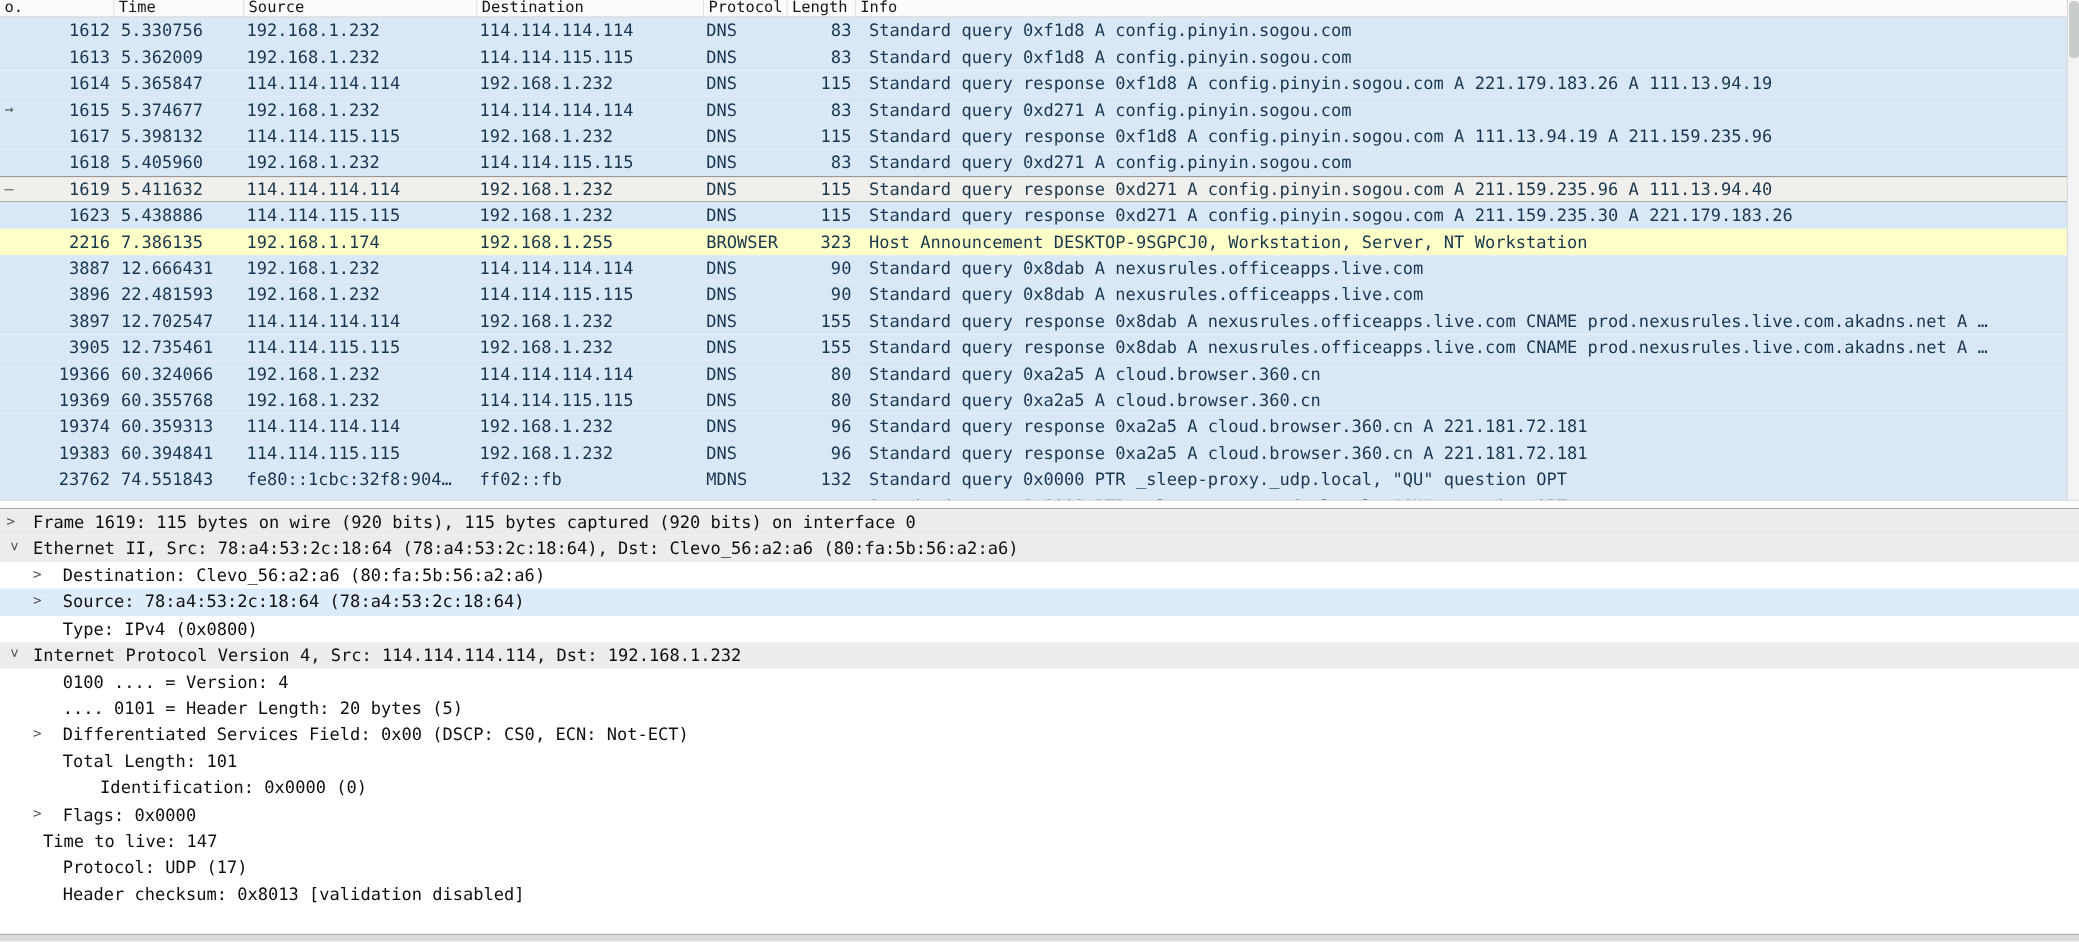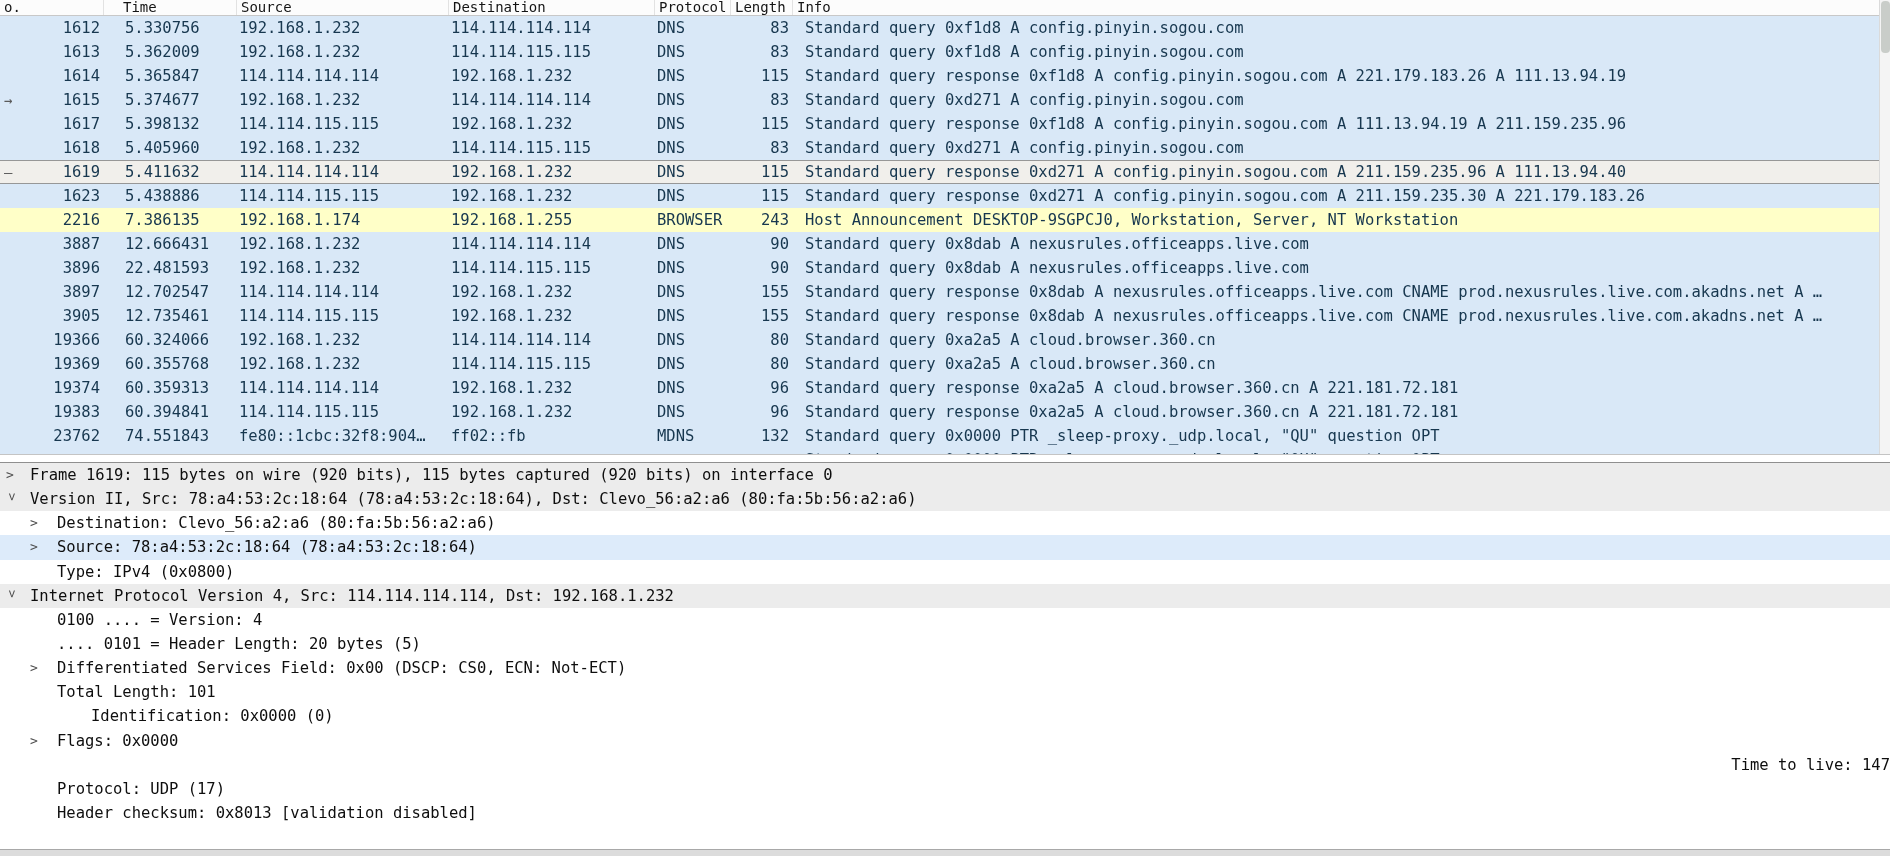--- a/index.html
+++ b/index.html
@@ -19,21 +19,21 @@
   .plist-header .c-info { border-right: none; }
 
   .prow { display: flex; height: 24px; line-height: 24px; font-size: 15.5px;
           background: var(--row-blue); color: var(--row-fg); white-space: pre; }
   .prow.browser { background: var(--row-yellow); }
   .prow.sel { background: var(--row-selected); border-top: 1px solid #979797;
               border-bottom: 1px solid #979797; line-height: 22px; }
 
   .cell { overflow: hidden; flex: none; }
   .c-no    { width: 104px; text-align: right; padding-right: 4px; position: relative; }
-  .c-time  { width: 118px; padding-left: 6px; margin-left: 15px; }
+  .c-time  { width: 118px; padding-left: 6px; }
   .c-src   { width: 212px; padding-left: 2px; }
   .c-dst   { width: 206px; padding-left: 2px; }
   .c-proto { width: 76px;  padding-left: 2px; }
   .c-len   { width: 62px;  text-align: right; padding-right: 4px; }
   .c-info  { flex: 1; padding-left: 12px; }
   .prow .c-info { padding-left: 12px; }
 
   .marker { position: absolute; left: 4px; top: 0; font-size: 14px; color: #5a5a5a; }
 
   .plist-partial { height: 7px; overflow: hidden; }
@@ -67,21 +67,21 @@
     <div class="plist-header" id="plist-header"><div class="hcell cell c-no">o.</div><div class="hcell cell c-time">Time</div><div class="hcell cell c-src">Source</div><div class="hcell cell c-dst">Destination</div><div class="hcell cell c-proto">Protocol</div><div class="hcell cell c-len">Length</div><div class="hcell cell c-info">Info</div></div>
     <div id="plist-rows">
         <div class="prow"><div class="cell c-no">1612</div><div class="cell c-time">5.330756</div><div class="cell c-src">192.168.1.232</div><div class="cell c-dst">114.114.114.114</div><div class="cell c-proto">DNS</div><div class="cell c-len">83</div><div class="cell c-info">Standard query 0xf1d8 A config.pinyin.sogou.com</div></div>
         <div class="prow"><div class="cell c-no">1613</div><div class="cell c-time">5.362009</div><div class="cell c-src">192.168.1.232</div><div class="cell c-dst">114.114.115.115</div><div class="cell c-proto">DNS</div><div class="cell c-len">83</div><div class="cell c-info">Standard query 0xf1d8 A config.pinyin.sogou.com</div></div>
         <div class="prow"><div class="cell c-no">1614</div><div class="cell c-time">5.365847</div><div class="cell c-src">114.114.114.114</div><div class="cell c-dst">192.168.1.232</div><div class="cell c-proto">DNS</div><div class="cell c-len">115</div><div class="cell c-info">Standard query response 0xf1d8 A config.pinyin.sogou.com A 221.179.183.26 A 111.13.94.19</div></div>
         <div class="prow"><div class="cell c-no">1615<span class="marker">→</span></div><div class="cell c-time">5.374677</div><div class="cell c-src">192.168.1.232</div><div class="cell c-dst">114.114.114.114</div><div class="cell c-proto">DNS</div><div class="cell c-len">83</div><div class="cell c-info">Standard query 0xd271 A config.pinyin.sogou.com</div></div>
         <div class="prow"><div class="cell c-no">1617</div><div class="cell c-time">5.398132</div><div class="cell c-src">114.114.115.115</div><div class="cell c-dst">192.168.1.232</div><div class="cell c-proto">DNS</div><div class="cell c-len">115</div><div class="cell c-info">Standard query response 0xf1d8 A config.pinyin.sogou.com A 111.13.94.19 A 211.159.235.96</div></div>
         <div class="prow"><div class="cell c-no">1618</div><div class="cell c-time">5.405960</div><div class="cell c-src">192.168.1.232</div><div class="cell c-dst">114.114.115.115</div><div class="cell c-proto">DNS</div><div class="cell c-len">83</div><div class="cell c-info">Standard query 0xd271 A config.pinyin.sogou.com</div></div>
         <div class="prow sel"><div class="cell c-no">1619<span class="marker">–</span></div><div class="cell c-time">5.411632</div><div class="cell c-src">114.114.114.114</div><div class="cell c-dst">192.168.1.232</div><div class="cell c-proto">DNS</div><div class="cell c-len">115</div><div class="cell c-info">Standard query response 0xd271 A config.pinyin.sogou.com A 211.159.235.96 A 111.13.94.40</div></div>
         <div class="prow"><div class="cell c-no">1623</div><div class="cell c-time">5.438886</div><div class="cell c-src">114.114.115.115</div><div class="cell c-dst">192.168.1.232</div><div class="cell c-proto">DNS</div><div class="cell c-len">115</div><div class="cell c-info">Standard query response 0xd271 A config.pinyin.sogou.com A 211.159.235.30 A 221.179.183.26</div></div>
-        <div class="prow browser"><div class="cell c-no">2216</div><div class="cell c-time">7.386135</div><div class="cell c-src">192.168.1.174</div><div class="cell c-dst">192.168.1.255</div><div class="cell c-proto">BROWSER</div><div class="cell c-len">243</div><div class="cell c-info">Host Announcement DESKTOP-9SGPCJ0, Workstation, Server, NT Workstation</div></div>
+        <div class="prow browser"><div class="cell c-no">2216</div><div class="cell c-time">7.386135</div><div class="cell c-src">192.168.1.174</div><div class="cell c-dst">192.168.1.255</div><div class="cell c-proto">BROWSER</div><div class="cell c-len">323</div><div class="cell c-info">Host Announcement DESKTOP-9SGPCJ0, Workstation, Server, NT Workstation</div></div>
         <div class="prow"><div class="cell c-no">3887</div><div class="cell c-time">12.666431</div><div class="cell c-src">192.168.1.232</div><div class="cell c-dst">114.114.114.114</div><div class="cell c-proto">DNS</div><div class="cell c-len">90</div><div class="cell c-info">Standard query 0x8dab A nexusrules.officeapps.live.com</div></div>
         <div class="prow"><div class="cell c-no">3896</div><div class="cell c-time">22.481593</div><div class="cell c-src">192.168.1.232</div><div class="cell c-dst">114.114.115.115</div><div class="cell c-proto">DNS</div><div class="cell c-len">90</div><div class="cell c-info">Standard query 0x8dab A nexusrules.officeapps.live.com</div></div>
         <div class="prow"><div class="cell c-no">3897</div><div class="cell c-time">12.702547</div><div class="cell c-src">114.114.114.114</div><div class="cell c-dst">192.168.1.232</div><div class="cell c-proto">DNS</div><div class="cell c-len">155</div><div class="cell c-info">Standard query response 0x8dab A nexusrules.officeapps.live.com CNAME prod.nexusrules.live.com.akadns.net A …</div></div>
         <div class="prow"><div class="cell c-no">3905</div><div class="cell c-time">12.735461</div><div class="cell c-src">114.114.115.115</div><div class="cell c-dst">192.168.1.232</div><div class="cell c-proto">DNS</div><div class="cell c-len">155</div><div class="cell c-info">Standard query response 0x8dab A nexusrules.officeapps.live.com CNAME prod.nexusrules.live.com.akadns.net A …</div></div>
         <div class="prow"><div class="cell c-no">19366</div><div class="cell c-time">60.324066</div><div class="cell c-src">192.168.1.232</div><div class="cell c-dst">114.114.114.114</div><div class="cell c-proto">DNS</div><div class="cell c-len">80</div><div class="cell c-info">Standard query 0xa2a5 A cloud.browser.360.cn</div></div>
         <div class="prow"><div class="cell c-no">19369</div><div class="cell c-time">60.355768</div><div class="cell c-src">192.168.1.232</div><div class="cell c-dst">114.114.115.115</div><div class="cell c-proto">DNS</div><div class="cell c-len">80</div><div class="cell c-info">Standard query 0xa2a5 A cloud.browser.360.cn</div></div>
         <div class="prow"><div class="cell c-no">19374</div><div class="cell c-time">60.359313</div><div class="cell c-src">114.114.114.114</div><div class="cell c-dst">192.168.1.232</div><div class="cell c-proto">DNS</div><div class="cell c-len">96</div><div class="cell c-info">Standard query response 0xa2a5 A cloud.browser.360.cn A 221.181.72.181</div></div>
         <div class="prow"><div class="cell c-no">19383</div><div class="cell c-time">60.394841</div><div class="cell c-src">114.114.115.115</div><div class="cell c-dst">192.168.1.232</div><div class="cell c-proto">DNS</div><div class="cell c-len">96</div><div class="cell c-info">Standard query response 0xa2a5 A cloud.browser.360.cn A 221.181.72.181</div></div>
         <div class="prow"><div class="cell c-no">23762</div><div class="cell c-time">74.551843</div><div class="cell c-src">fe80::1cbc:32f8:904…</div><div class="cell c-dst">ff02::fb</div><div class="cell c-proto">MDNS</div><div class="cell c-len">132</div><div class="cell c-info">Standard query 0x0000 PTR _sleep-proxy._udp.local, "QU" question OPT</div></div>
       </div>
@@ -91,32 +91,32 @@
     <div class="vscrollbar">
       <div class="vthumb"></div>
     </div>
   </div>
 
   <div class="splitter"></div>
 
   <div class="detail-pane">
     <div id="detail-rows">
         <div class="drow bg-gray" style="padding-left: 30px;"><span class="chev" style="left: 6px;">&gt;</span><span>Frame 1619: 115 bytes on wire (920 bits), 115 bytes captured (920 bits) on interface 0</span></div>
-        <div class="drow bg-gray" style="padding-left: 30px;"><span class="chev open" style="left: 6px;">&gt;</span><span>Version II, Src: 78:a4:53:2c:18:64 (78:a4:53:2c:18:64), Dst: Clevo_56:a2:a6 (80:fa:5b:56:a2:a6)</span></div>
+        <div class="drow bg-gray" style="padding-left: 30px;"><span class="chev open" style="left: 6px;">&gt;</span><span>Ethernet II, Src: 78:a4:53:2c:18:64 (78:a4:53:2c:18:64), Dst: Clevo_56:a2:a6 (80:fa:5b:56:a2:a6)</span></div>
         <div class="drow" style="padding-left: 57px;"><span class="chev" style="left: 30px;">&gt;</span><span>Destination: Clevo_56:a2:a6 (80:fa:5b:56:a2:a6)</span></div>
         <div class="drow bg-blue" style="padding-left: 57px;"><span class="chev" style="left: 30px;">&gt;</span><span>Source: 78:a4:53:2c:18:64 (78:a4:53:2c:18:64)</span></div>
         <div class="drow" style="padding-left: 57px;"><span>Type: IPv4 (0x0800)</span></div>
         <div class="drow bg-gray" style="padding-left: 30px;"><span class="chev open" style="left: 6px;">&gt;</span><span>Internet Protocol Version 4, Src: 114.114.114.114, Dst: 192.168.1.232</span></div>
         <div class="drow" style="padding-left: 57px;"><span>0100 .... = Version: 4</span></div>
         <div class="drow" style="padding-left: 57px;"><span>.... 0101 = Header Length: 20 bytes (5)</span></div>
         <div class="drow" style="padding-left: 57px;"><span class="chev" style="left: 30px;">&gt;</span><span>Differentiated Services Field: 0x00 (DSCP: CS0, ECN: Not-ECT)</span></div>
         <div class="drow" style="padding-left: 57px;"><span>Total Length: 101</span></div>
         <div class="drow" style="padding-left: 91px;"><span>Identification: 0x0000 (0)</span></div>
         <div class="drow" style="padding-left: 57px;"><span class="chev" style="left: 30px;">&gt;</span><span>Flags: 0x0000</span></div>
-        <div class="drow" style="padding-left: 39px; text-align: right;"><span>Time to live: 147</span></div>
+        <div class="drow" style="padding-left: 39px;"><span>Time to live: 147</span></div>
         <div class="drow" style="padding-left: 57px;"><span>Protocol: UDP (17)</span></div>
         <div class="drow" style="padding-left: 57px;"><span>Header checksum: 0x8013 [validation disabled]</span></div>
       </div>
   </div>
 
   <div class="bottom-strip"></div>
 
 </div>
 
 </body></html>

